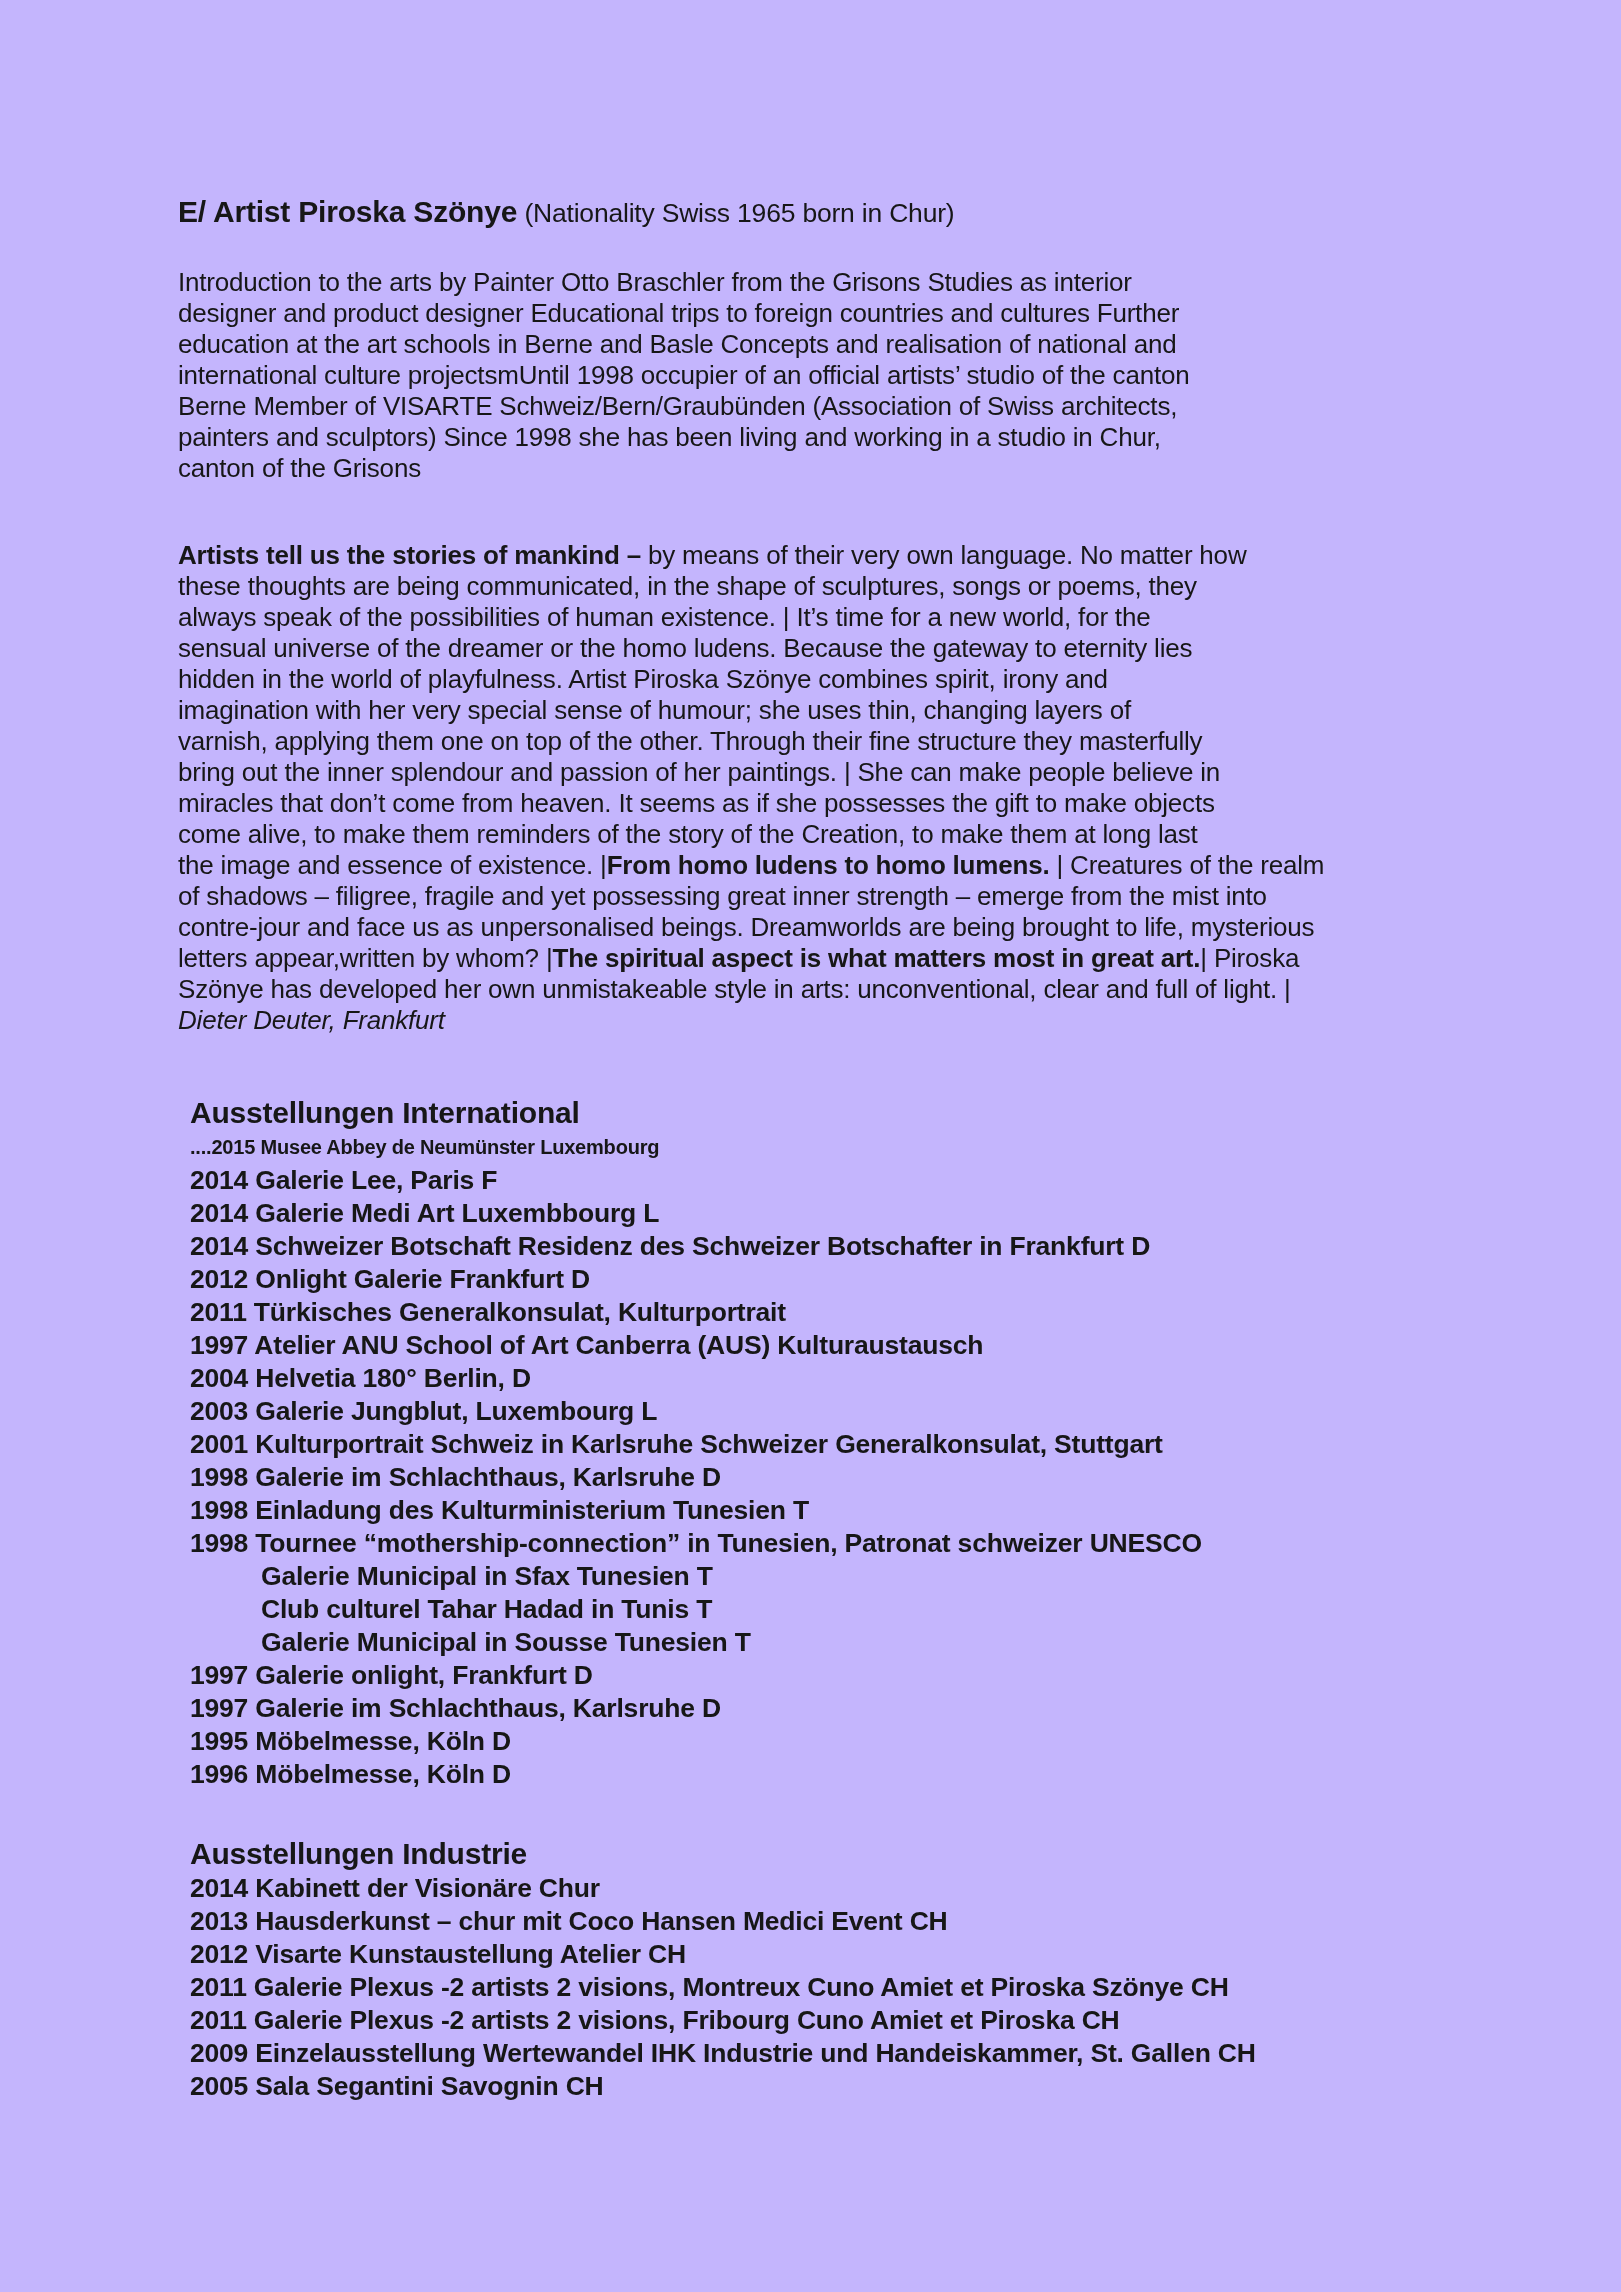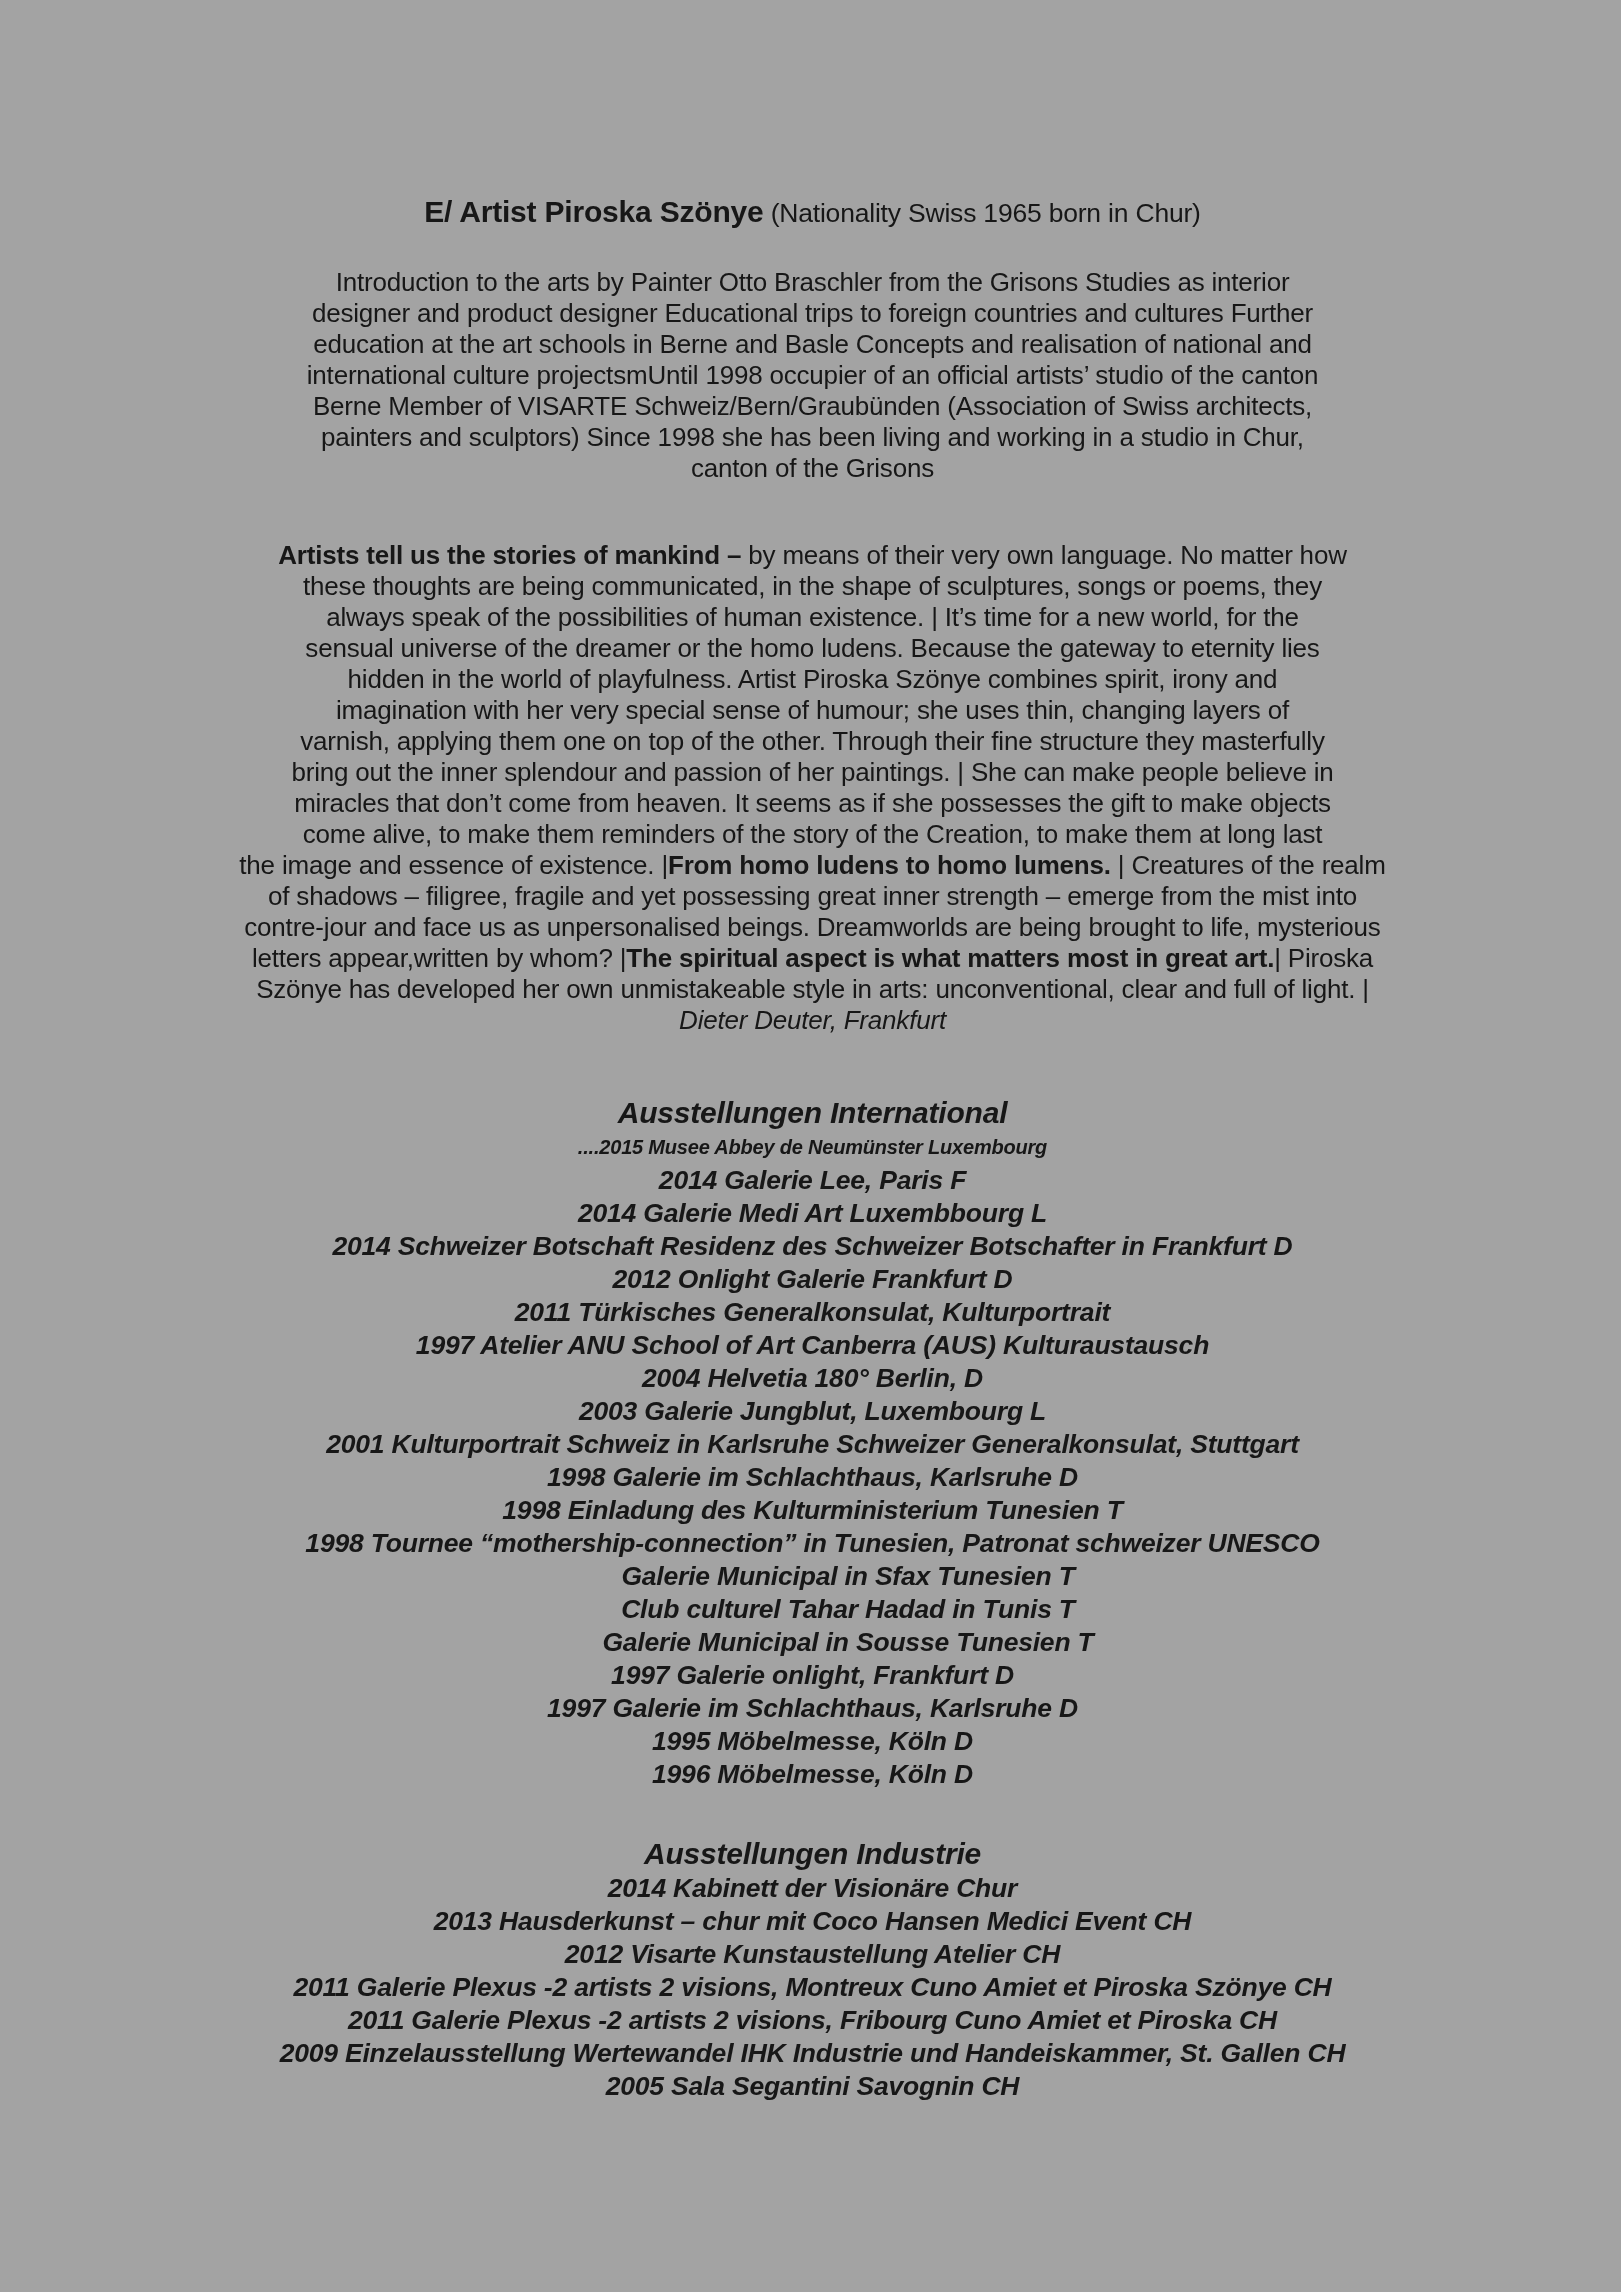--- a/index.html
+++ b/index.html
@@ -1,24 +1,23 @@
 <!DOCTYPE html>
 <html><head>
 <meta charset="utf-8">
 <style>
   html, body { margin: 0; padding: 0; background: #ffffff; }
   .page {
     position: relative;
     width: 1621px;
     height: 2293px;
-    background: #a3a3a3;
+    background: #c4b5fd;
     font-family: "Liberation Sans", sans-serif;
     color: #171717;
     overflow: hidden;
-    text-align: center;
   }
   .content {
     position: absolute;
     left: 178px;
     top: 193px;
     width: 1269px;
     letter-spacing: -0.2px;
   }
   .title {
     font-size: 30px;
@@ -32,21 +31,21 @@
   }
   .para {
     font-size: 26px;
     line-height: 31px;
     margin: 0;
   }
   .intro { margin-top: 35px; }
   .statement { margin-top: 56px; }
   .b { font-weight: bold; }
   .i { font-style: italic; }
-  .section { margin: 4px; font-style: italic; }
+  .section { margin: 12px; }
   .sec-international { margin-top: 59px; }
   .sec-national { margin-top: 45px; }
   .section-heading {
     font-size: 30px;
     font-weight: bold;
     line-height: 36px;
     margin: 0;
   }
   .feature-line {
     font-size: 20px;

